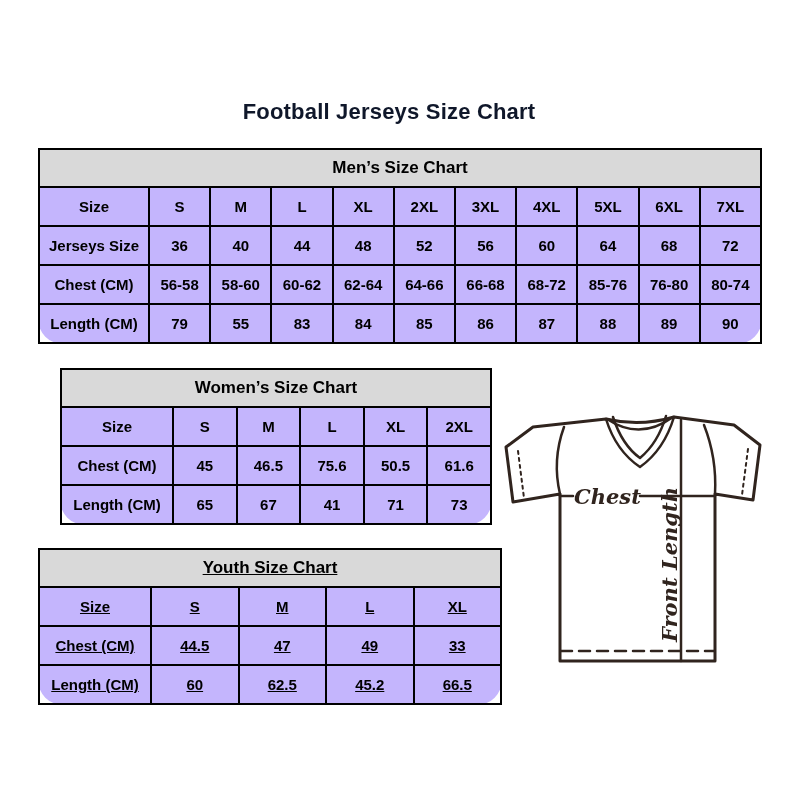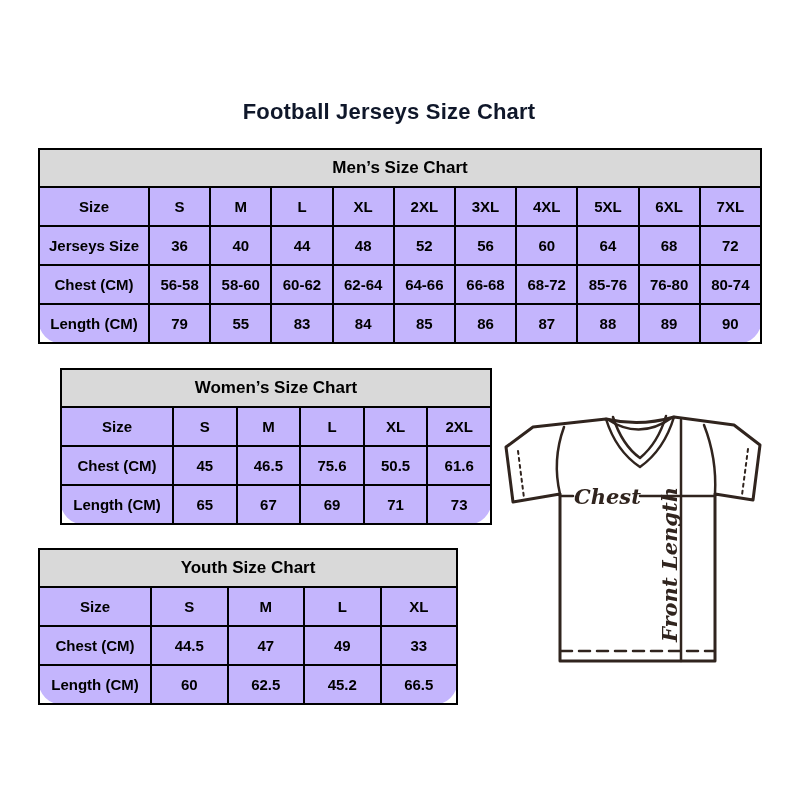--- a/index.html
+++ b/index.html
@@ -21,21 +21,21 @@
     border:2px solid #000; text-align:center; vertical-align:middle;
     font-size:15px; height:37px; padding:0 2px; overflow:hidden;
   }
   table.size-table th.section-header {
     background:#d9d9d9; font-size:17px; height:36px;
   }
   table.mens   { left:38px; top:148px; width:724px; }
   table.mens   col.label-col { width:110px; }
   table.womens { left:38px; top:368px; width:432px;margin-left:22px; }
   table.womens col.label-col { width:112px; }
-  table.youth  { left:38px; top:548px; width:420px; }
+  table.youth  { left:38px; top:548px; width:464px;text-decoration:underline; }
   table.youth  col.label-col { width:112px; }
   .jersey-wrap { position:absolute; left:503px; top:414px; width:260px; height:252px; }
   .jersey-wrap svg { display:block; }
   .diagram-label {
     font-family:"DejaVu Serif", serif; font-style:italic; font-weight:bold;
     font-size:21px;
   }
 </style>
 </head>
 <body>
@@ -130,21 +130,21 @@
           <td>45</td>
           <td>46.5</td>
           <td>75.6</td>
           <td>50.5</td>
           <td>61.6</td>
         </tr>
         <tr>
           <td>Length (CM)</td>
           <td>65</td>
           <td>67</td>
-          <td>69</td>
+          <td>41</td>
           <td>71</td>
           <td>73</td>
         </tr>
       </tbody>
     </table>
 
   <table class="size-table youth">
     <colgroup>
         <col class="label-col">
         <col span="4">

